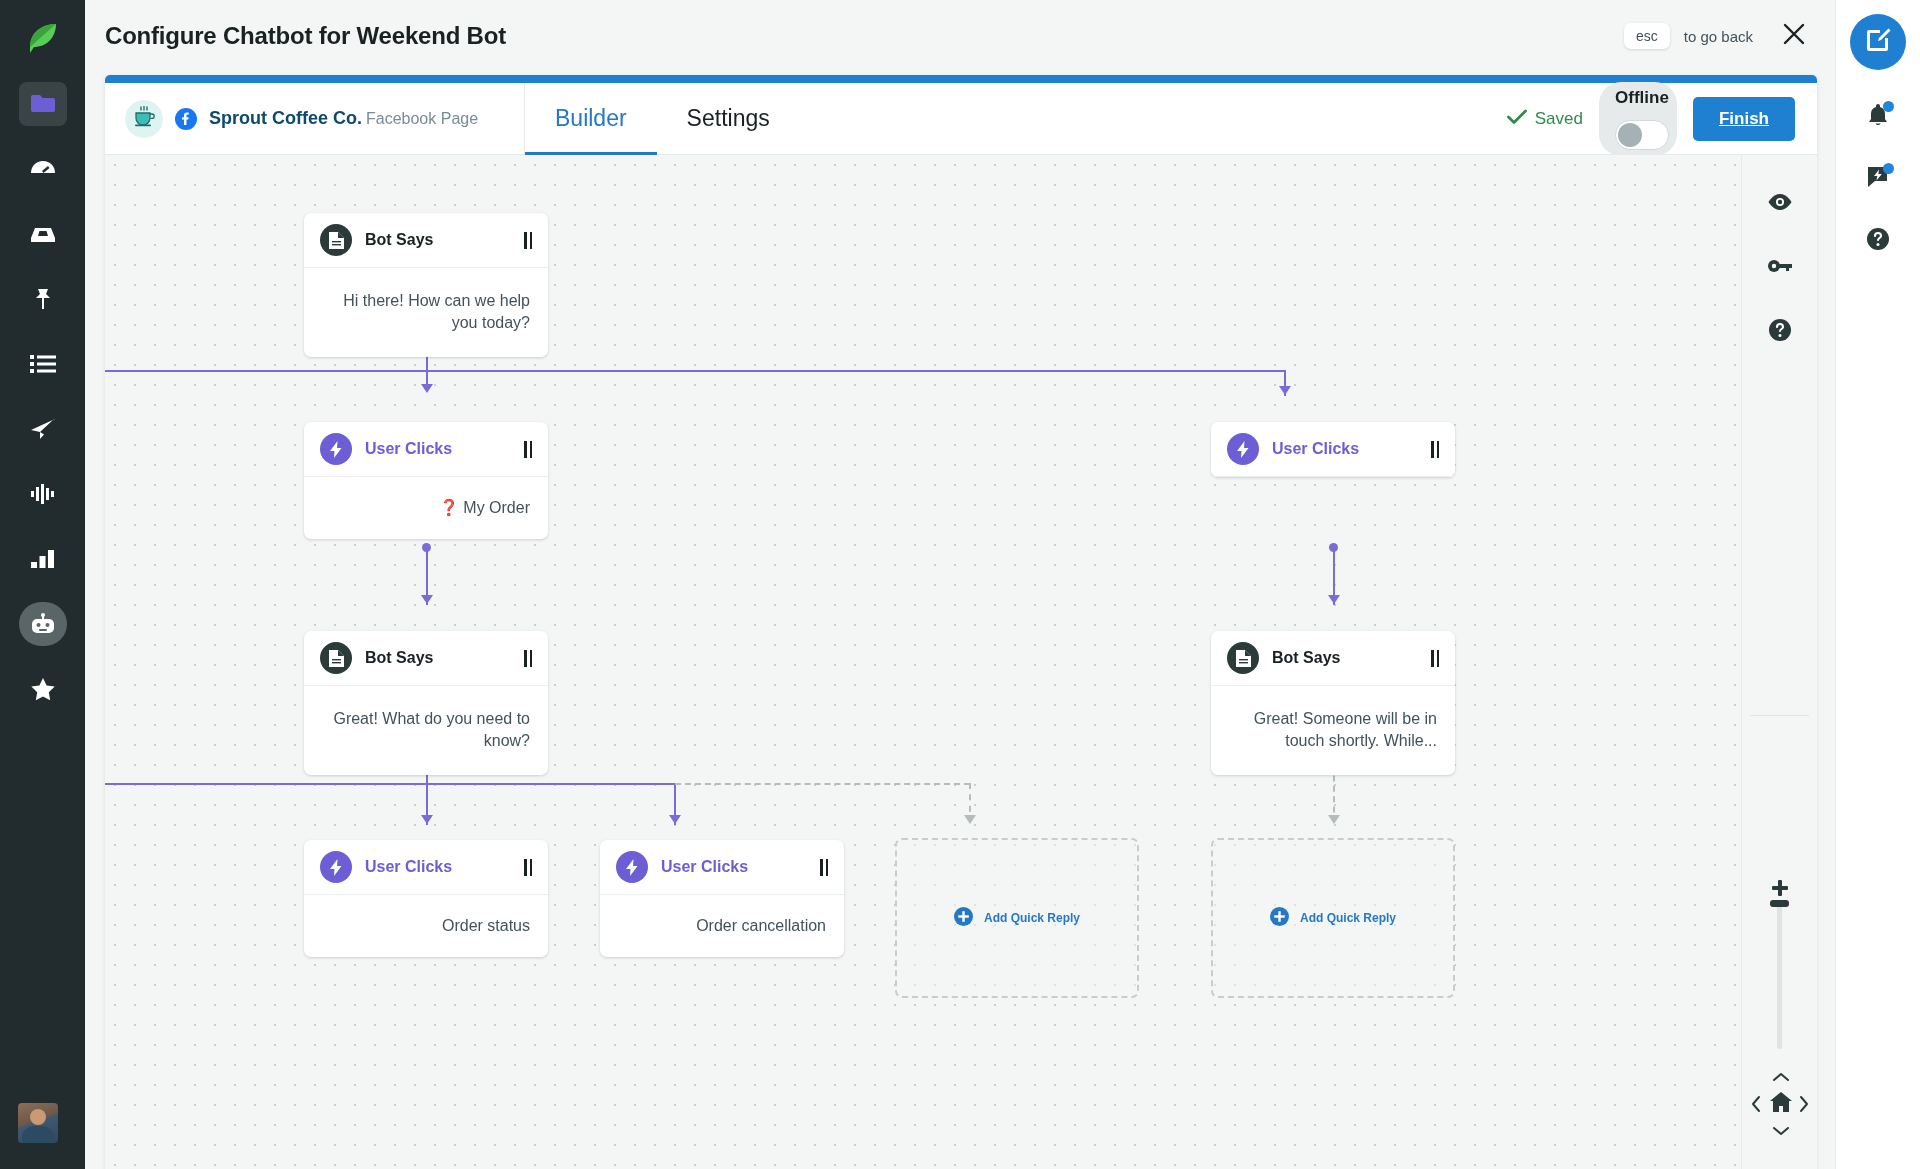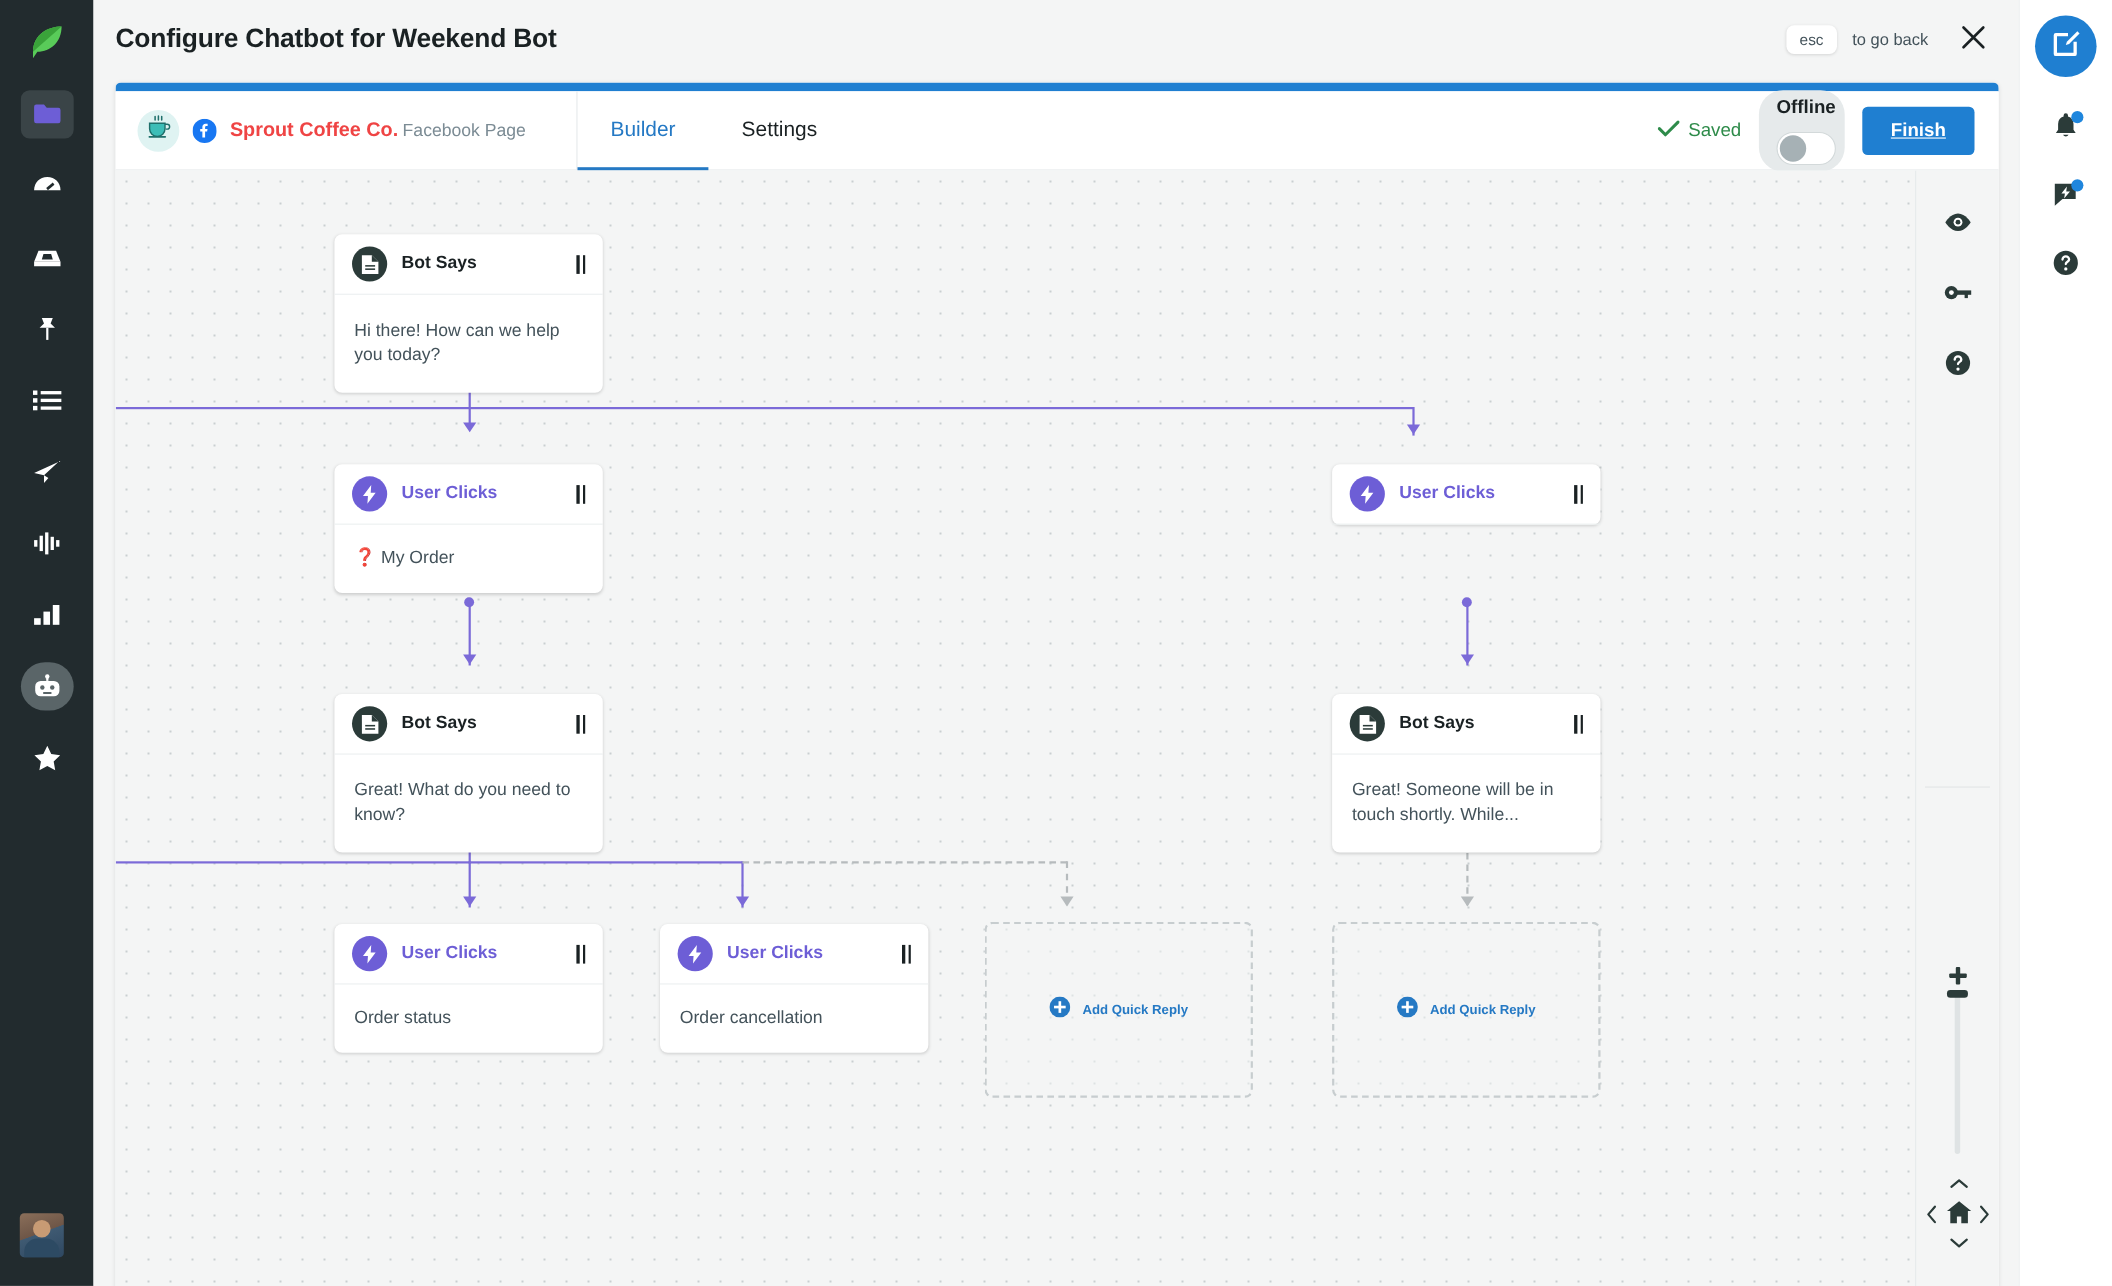--- a/index.html
+++ b/index.html
@@ -77,26 +77,26 @@
   .brand {
     display: flex; align-items: center; gap: 12px;
     padding: 0 24px 0 20px; width: 420px; flex: none;
     border-right: 1px solid #e6eaeb;
   }
   .brand-avatar {
     width: 38px; height: 38px; border-radius: 50%; background: #dff3f2;
     display: flex; align-items: center; justify-content: center; flex: none;
   }
   .brand-network { width: 22px; height: 22px; flex: none; }
-  .brand-name { font-size: 18px; font-weight: bold; color: #ef4444; text-align: center; }
+  .brand-name { font-size: 18px; font-weight: bold; color: #0c4a6e; text-align: center; }
   .brand-sub { font-size: 16px; color: #7b8b94; margin-left: 4px; }
 
   .tabs { display: flex; align-items: stretch; }
   .tab {
-    padding: 0 30px; display: flex; align-items: center; font-size: 19px;
+    padding: 0 30px; display: flex; align-items: center; font-size: 23px;
     color: #1a2123; cursor: pointer; position: relative;
   }
   .tab.active { color: #2579c4; font-weight: normal; }
   .tab.active::after {
     content:""; position:absolute; left:0; right:0; bottom:-1px; height:3px; background:#2579c4;
   }
 
   .head-right {
     position: absolute; right: 22px; top: 0; height: 72px;
     display: flex; align-items: center; gap: 16px;
@@ -145,21 +145,21 @@
     display: flex; align-items: center; justify-content: center;
   }
   .node-icon.bot { background: #2b3b39; }
   .node-icon.user { background: #6d5ed6; }
   .node-title { font-size: 16px; font-weight: bold; flex: 1 1 auto; }
   .node-title.bot { color: #1a2123; }
   .node-title.user { color: #6d5ed6; }
   .drag-handle { display:flex; gap:3px; cursor: grab; padding: 2px 2px; }
   .drag-handle i { display:block; width:2.5px; height:17px; background:#1a2123; }
   .node-body {
-    padding: 22px 18px; font-size: 16px; color: #43525a; text-align: left;
+    padding: 22px 18px; font-size: 16px; color: #43525a; text-align: right;
     line-height: 1.4;
   }
   .node-body.short { padding: 20px 18px; }
 
   .dashed-box {
     position: absolute; border: 2px dashed #c7cdcf; border-radius: 7px;
     background: rgba(244,245,245,.5);
     display: flex; align-items: center; justify-content: center;
   }
   .add-reply { display: flex; align-items: center; gap: 11px; cursor: pointer; }

